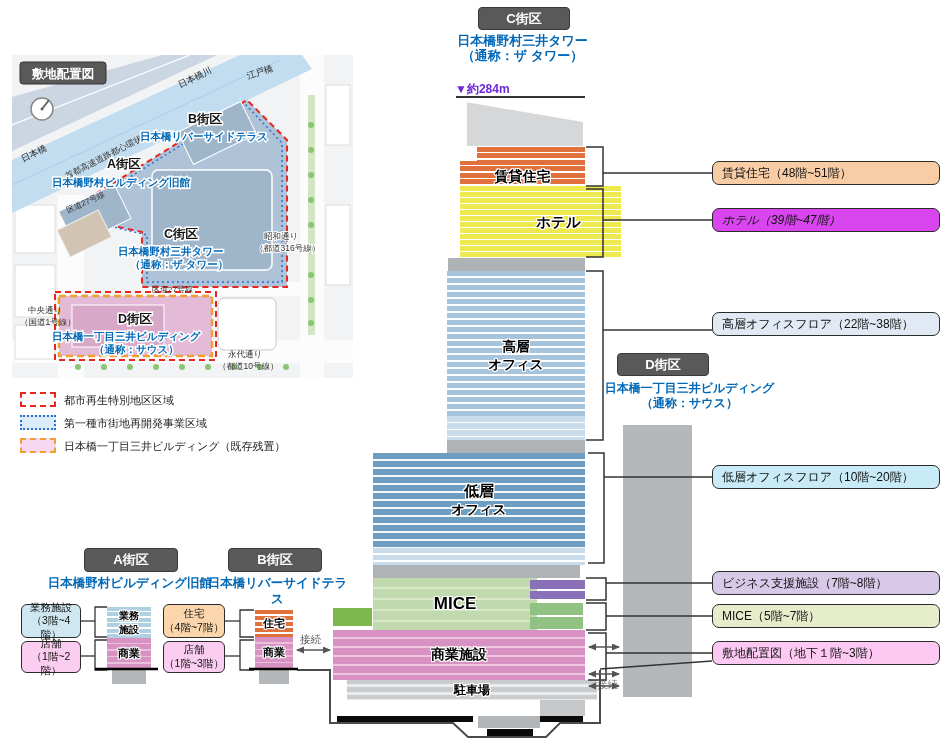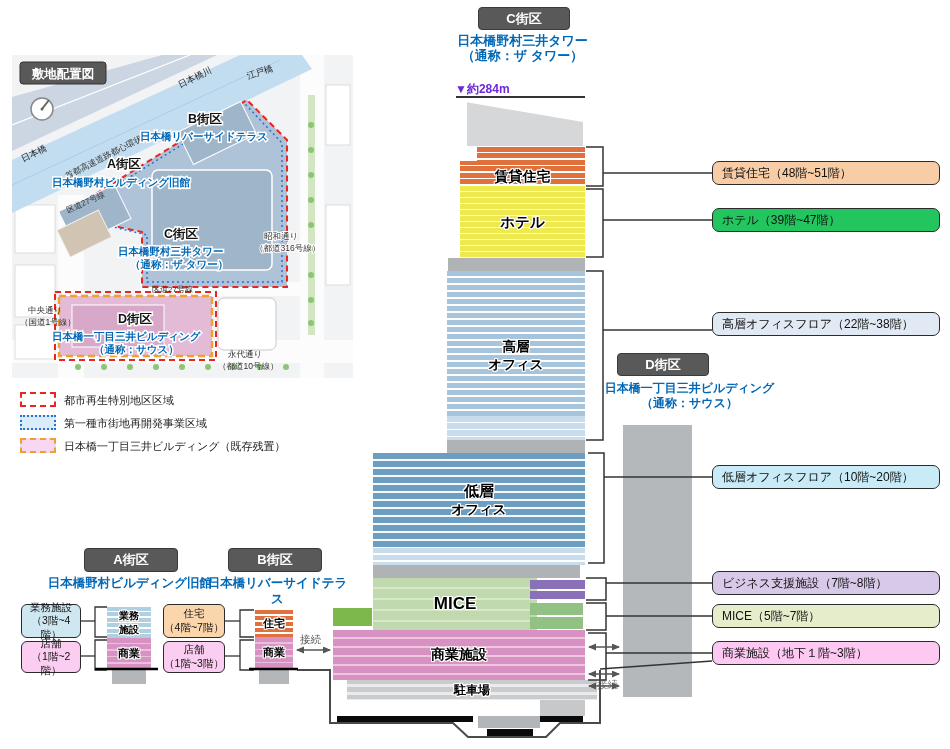--- a/index.html
+++ b/index.html
@@ -12,21 +12,21 @@
   .sec{position:absolute;display:flex;flex-direction:column;align-items:center;justify-content:center;}
   .halo{font-weight:bold;color:#000;
         text-shadow:1px 0 0 #fff,-1px 0 0 #fff,0 1px 0 #fff,0 -1px 0 #fff,
                     1px 1px 0 #fff,-1px -1px 0 #fff,1px -1px 0 #fff,-1px 1px 0 #fff;}
   .flabel{position:absolute;left:712px;width:228px;height:24px;border:1.5px solid #2b2b2b;border-radius:7px;
           font-size:12px;color:#111;display:flex;align-items:center;padding-left:9px;box-sizing:border-box;}
   .slabel{position:absolute;border:1.5px solid #2b2b2b;border-radius:6px;font-size:10.5px;color:#111;
           display:flex;flex-direction:column;align-items:center;justify-content:center;line-height:1.3;
           box-sizing:border-box;text-align:center;}
   .st-orange{background:repeating-linear-gradient(to bottom,#e0703c 0,#e0703c 5px,#fff 5px,#fff 6.5px);}
-  .st-yellow{background:repeating-linear-gradient(to bottom,#eee94e 0,#eee94e 5px,#fff 5px,#fff 6px);}
+  .st-yellow{background:repeating-linear-gradient(to bottom,#eee94e 0,#eee94e 5px,#fff 5px,#fff 6px);padding-left:36px;}
   .st-bluehi{background:repeating-linear-gradient(to bottom,#a6c4dc 0,#a6c4dc 5.5px,#fdfdfd 5.5px,#fdfdfd 7px);}
   .st-bluehilt{background:repeating-linear-gradient(to bottom,#c9dcec 0,#c9dcec 5.5px,#fff 5.5px,#fff 7px);}
   .st-bluelo{background:repeating-linear-gradient(to bottom,#6e9dc2 0,#6e9dc2 6.5px,#f6f9fb 6.5px,#f6f9fb 8px);}
   .st-pink{background:repeating-linear-gradient(to bottom,#d891c3 0,#d891c3 7px,#eec6e0 7px,#eec6e0 9px);}
   .st-green{background:repeating-linear-gradient(to bottom,#c1d9ae 0,#c1d9ae 9px,#d7e7c8 9px,#d7e7c8 11px);}
   .st-gray{background:repeating-linear-gradient(to bottom,#c9cbcd 0,#c9cbcd 4.5px,#eaebec 4.5px,#eaebec 7.5px);}
   .st-bluesm{background:repeating-linear-gradient(to bottom,#aed0e0 0,#aed0e0 4px,#fff 4px,#fff 5.5px);}
   .st-orangesm{background:repeating-linear-gradient(to bottom,#e0703c 0,#e0703c 4.5px,#fff 4.5px,#fff 6px);}
   .st-pinksm{background:repeating-linear-gradient(to bottom,#d891c3 0,#d891c3 5px,#e9c0da 5px,#e9c0da 6.5px);}
   .lgsw{position:absolute;left:20px;width:36px;height:15px;box-sizing:border-box;}
@@ -205,37 +205,37 @@
   <div class="abs" style="left:623px;top:425px;width:69px;height:272px;background:#b5b8bb;"></div>
   <div class="badge" style="left:617px;top:353px;width:90px;height:21px;">
     <span>D街区</span>
   </div>
   <div class="btitle" style="left:597px;top:381px;width:185px;font-size:12px;">日本橋一丁目三井ビルディング</div>
   <div class="btitle" style="left:597px;top:396px;width:185px;font-size:12px;">（通称：サウス）</div>
 
   <div class="flabel" style="top:161px;background:#f8cda6;">
       <span>賃貸住宅（48階~51階）</span>
     </div>
-  <div class="flabel" style="top:208px;background:#22c55e;">
+  <div class="flabel" style="top:208px;background:#d946ef;font-style:italic;">
       <span>ホテル（39階~47階）</span>
     </div>
   <div class="flabel" style="top:312px;background:#e0e9f4;">
       <span>高層オフィスフロア（22階~38階）</span>
     </div>
   <div class="flabel" style="top:465px;background:#c8ebf7;">
       <span>低層オフィスフロア（10階~20階）</span>
     </div>
   <div class="flabel" style="top:571px;background:#d8c9e9;">
       <span>ビジネス支援施設（7階~8階）</span>
     </div>
   <div class="flabel" style="top:604px;background:#e6edcb;">
       <span>MICE（5階~7階）</span>
     </div>
   <div class="flabel" style="top:641px;background:#fdc9f3;">
-      <span>商業施設（地下１階~3階）</span>
+      <span>敷地配置図（地下１階~3階）</span>
     </div>
 
   <div class="badge" style="left:84px;top:548px;width:92px;height:22px;">
     <span>A街区</span>
   </div>
   <div class="btitle" style="left:40px;top:576px;width:180px;">日本橋野村ビルディング旧館</div>
   <div class="badge" style="left:228px;top:548px;width:92px;height:22px;">
     <span>B街区</span>
   </div>
   <div class="btitle" style="left:205px;top:576px;width:145px;">日本橋リバーサイドテラス</div>

